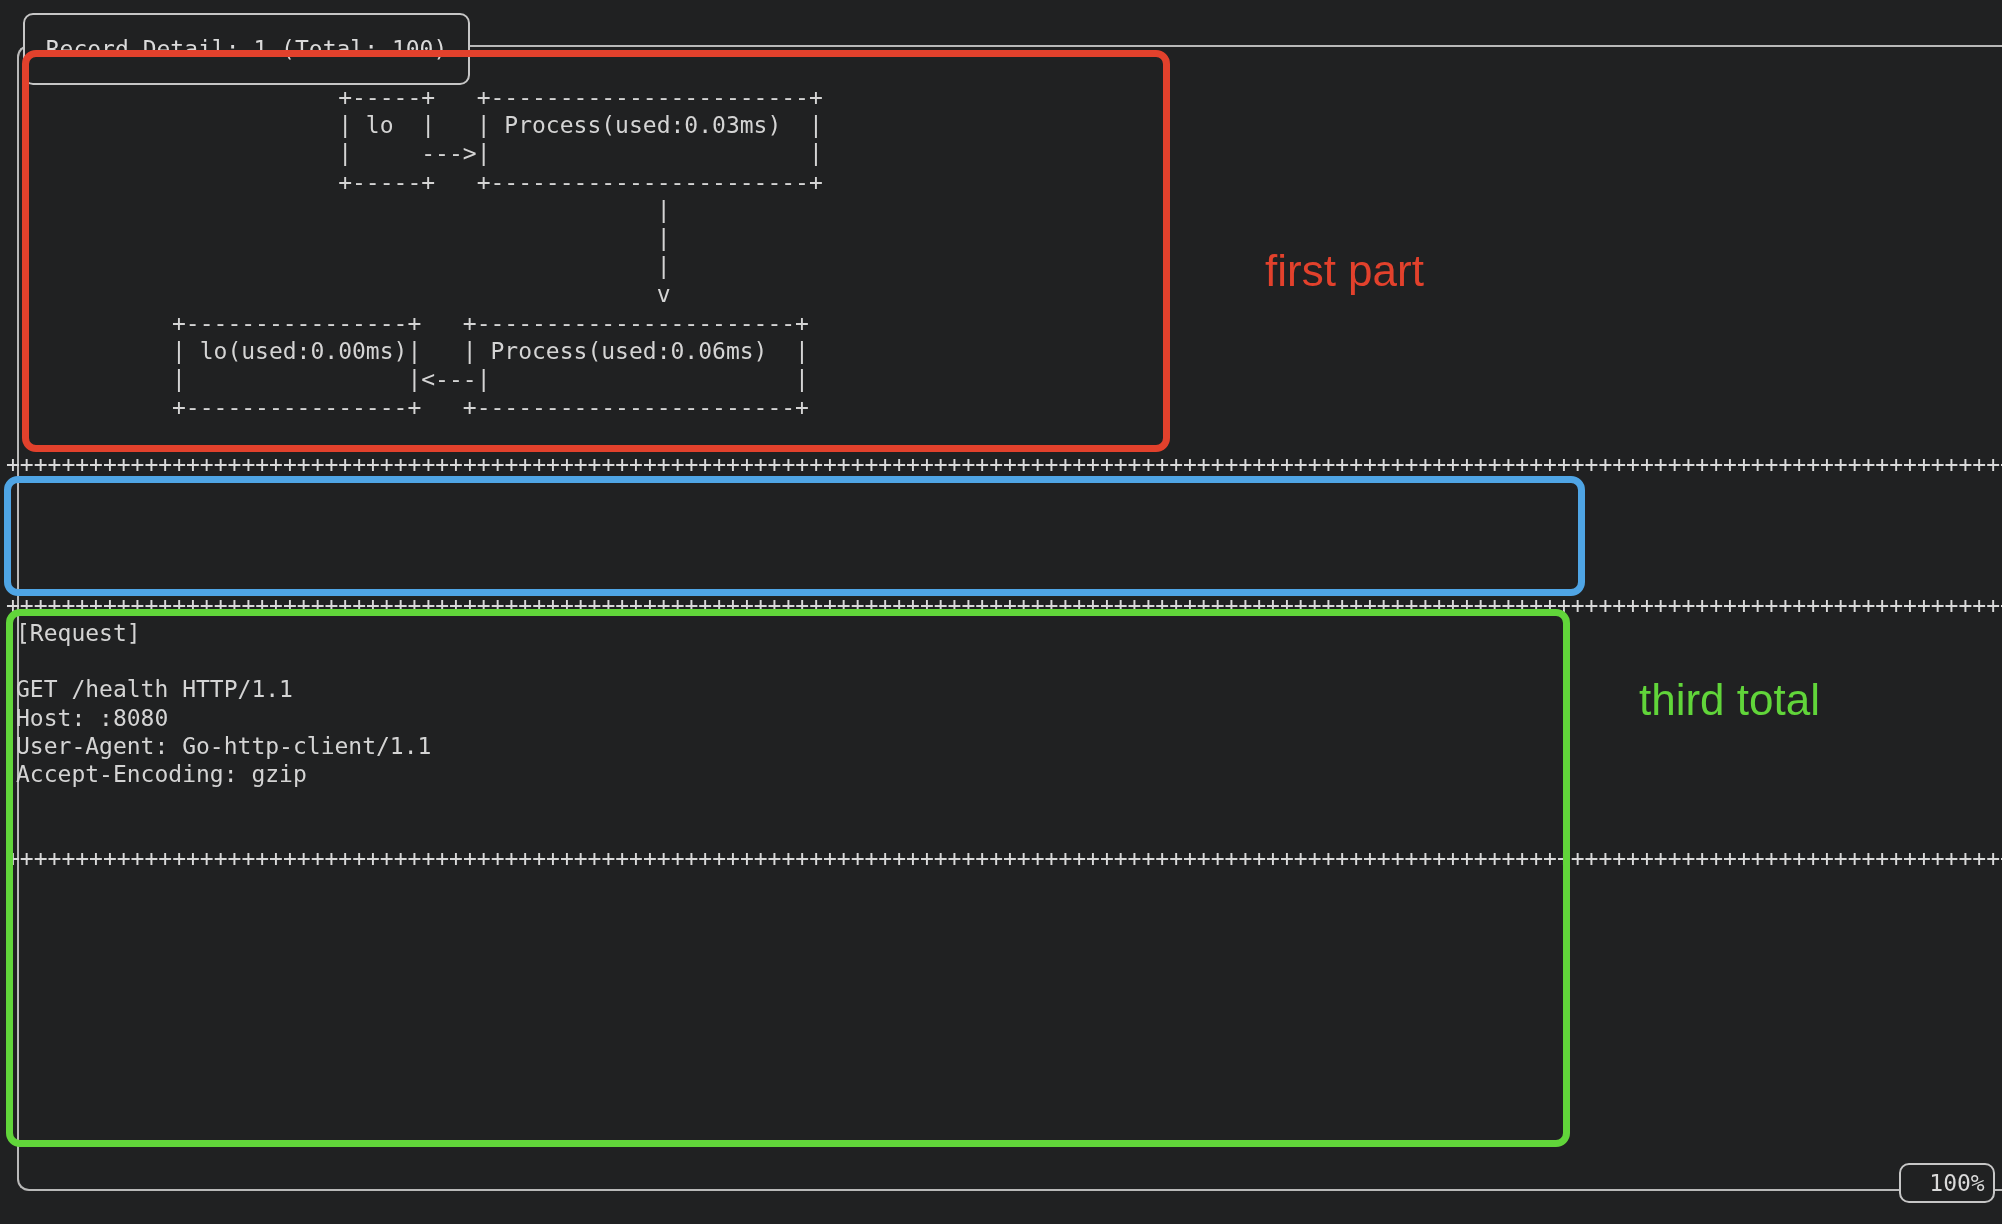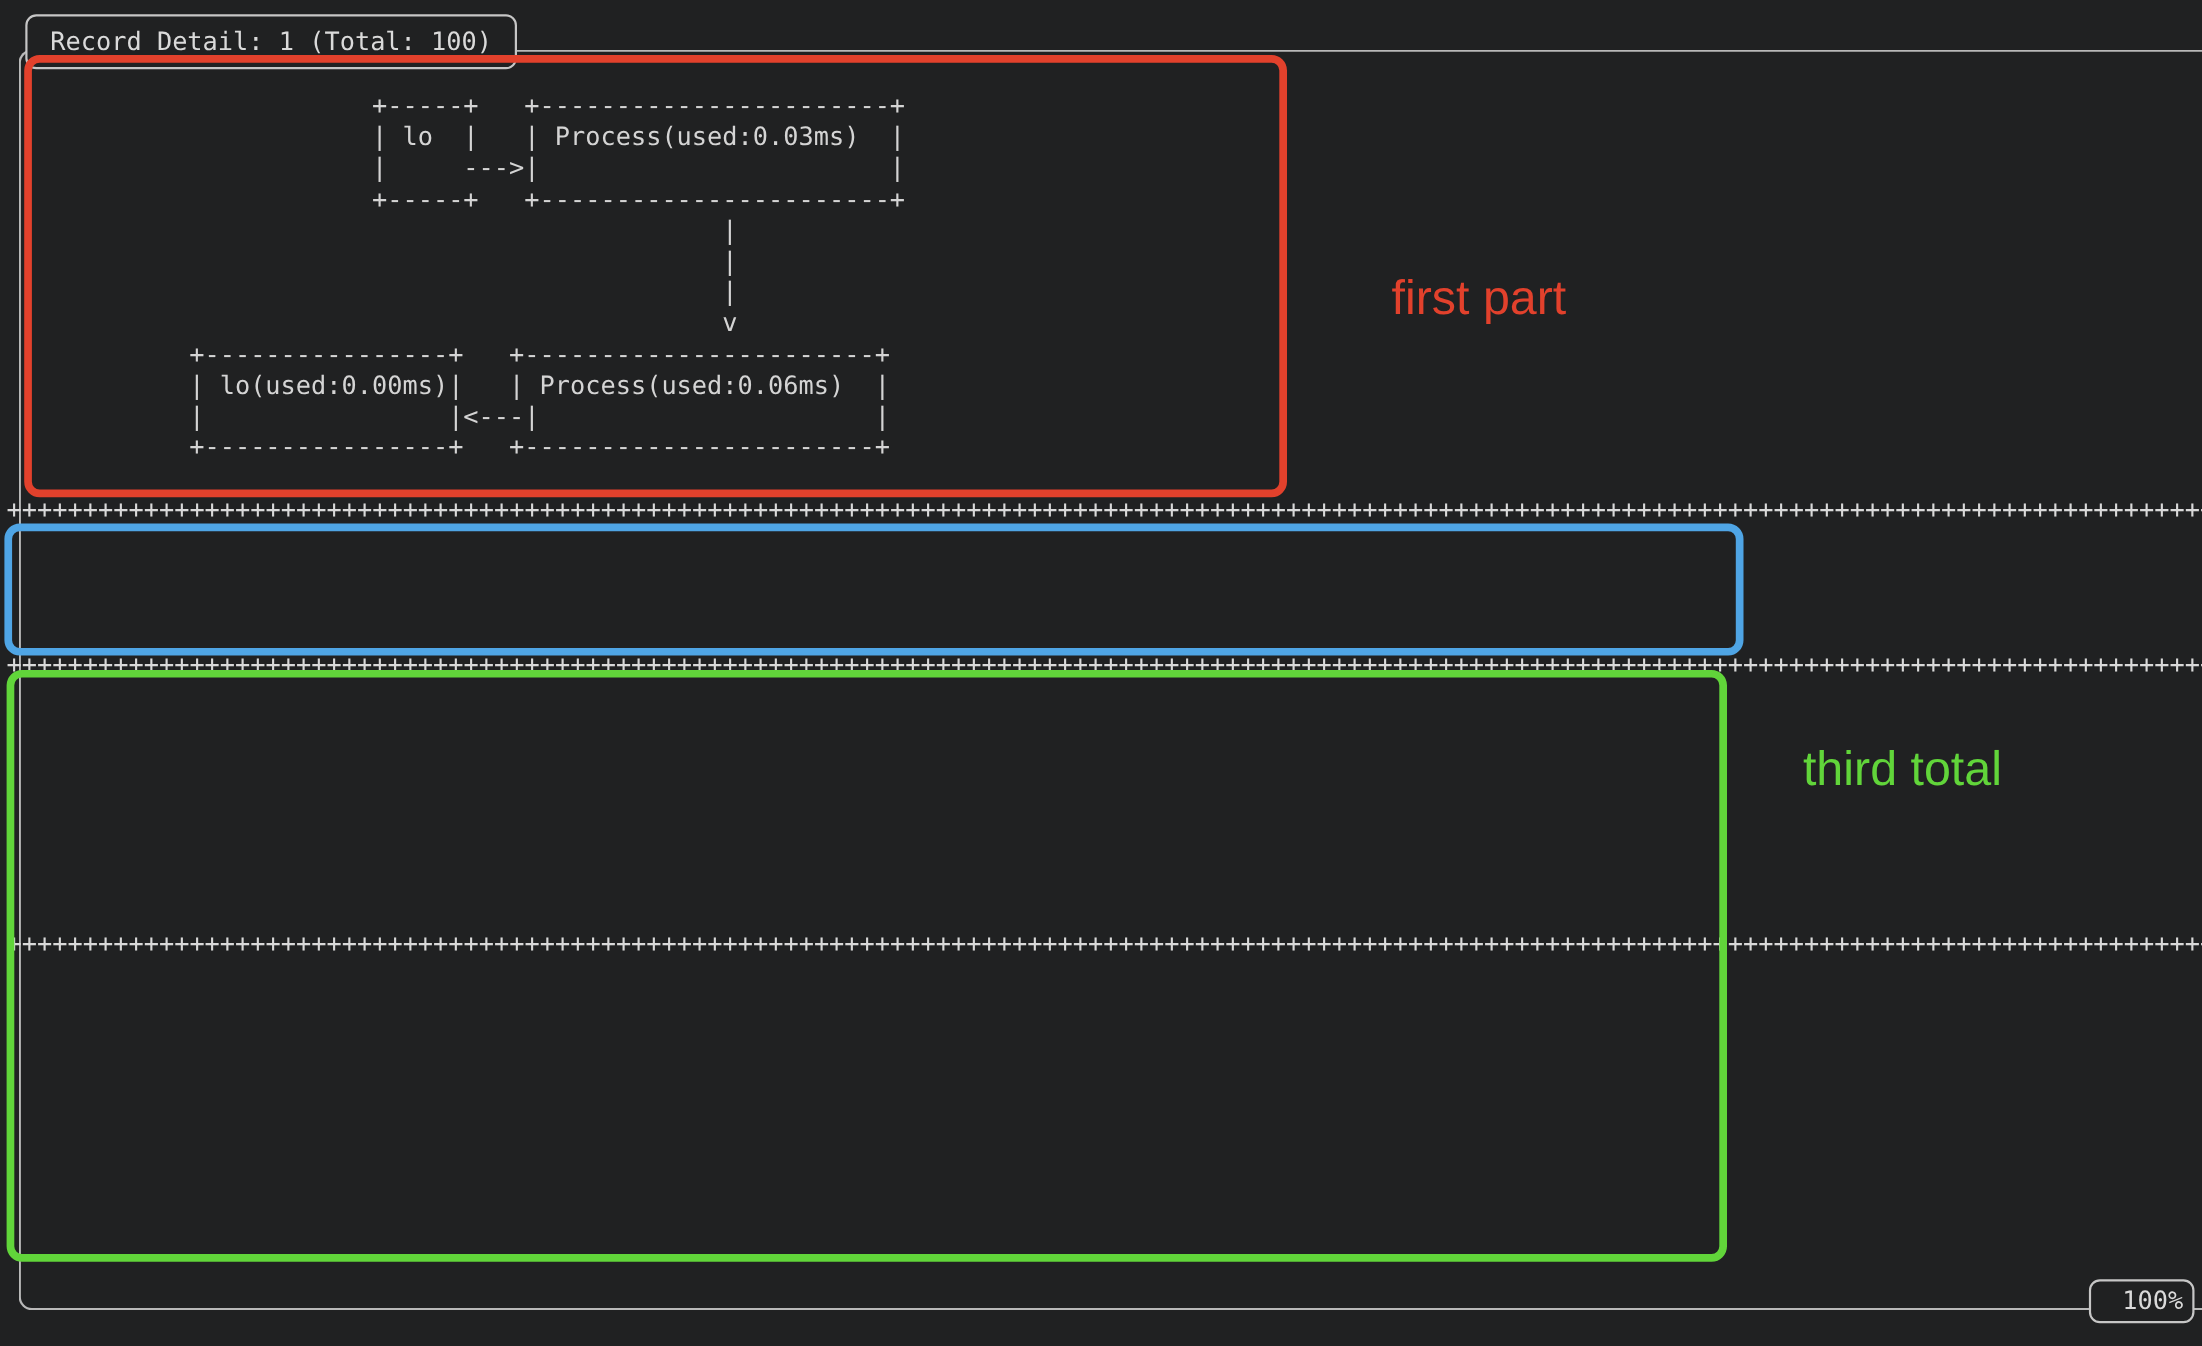--- a/index.html
+++ b/index.html
@@ -13,21 +13,21 @@
     position:absolute; left:17px; top:45px; width:2040px; height:1146px;
     border:2px solid #b9b9b9; border-right:none;
     border-radius:12px 0 0 12px; box-sizing:border-box;
   }
   .tab{
     position:absolute; box-sizing:border-box;
     background:#202122; border:2px solid #c6c6c6; border-radius:10px;
     display:flex; align-items:center; justify-content:center;
     color:#dadada; font-size:23px; white-space:pre;
   }
-  .title-tab{ left:23px; top:13px; width:447px; height:50px; }
+  .title-tab{ left:23px; top:13px; width:447px; height:72px; }
   .zoom-tab{ left:1899px; top:1163px; width:96px; height:40px;padding-left:20px; }
   
   .term{
     position:absolute; margin:0;
     font-family:"DejaVu Sans Mono", monospace;
     font-size:23px; line-height:28.2px;
     color:#d4d4d4; white-space:pre;
   }
   .art { left:172px; top:83px; }
   .sep { left:6px; color:#d9d9d9; }
@@ -77,20 +77,26 @@
 +----------------+   +-----------------------+
 | lo(used:0.00ms)|   | Process(used:0.06ms)  |
 |                |&lt;---|                      |
 +----------------+   +-----------------------+</pre>
 
   <pre class="term sep sep1">++++++++++++++++++++++++++++++++++++++++++++++++++++++++++++++++++++++++++++++++++++++++++++++++++++++++++++++++++++++++++++++++++++++++++++++++++</pre>
 
 
   <pre class="term sep sep2">++++++++++++++++++++++++++++++++++++++++++++++++++++++++++++++++++++++++++++++++++++++++++++++++++++++++++++++++++++++++++++++++++++++++++++++++++</pre>
 
+  <pre class="term req">[Request]
+
+GET /health HTTP/1.1
+Host: :8080
+User-Agent: Go-http-client/1.1
+Accept-Encoding: gzip</pre>
 
   <pre class="term sep sep3">++++++++++++++++++++++++++++++++++++++++++++++++++++++++++++++++++++++++++++++++++++++++++++++++++++++++++++++++++++++++++++++++++++++++++++++++++</pre>
 
 
   <div class="tab zoom-tab">
     <span>100%</span>
   </div>
 
   <div class="ann ann-first"></div>
   <div class="ann ann-second"></div>

